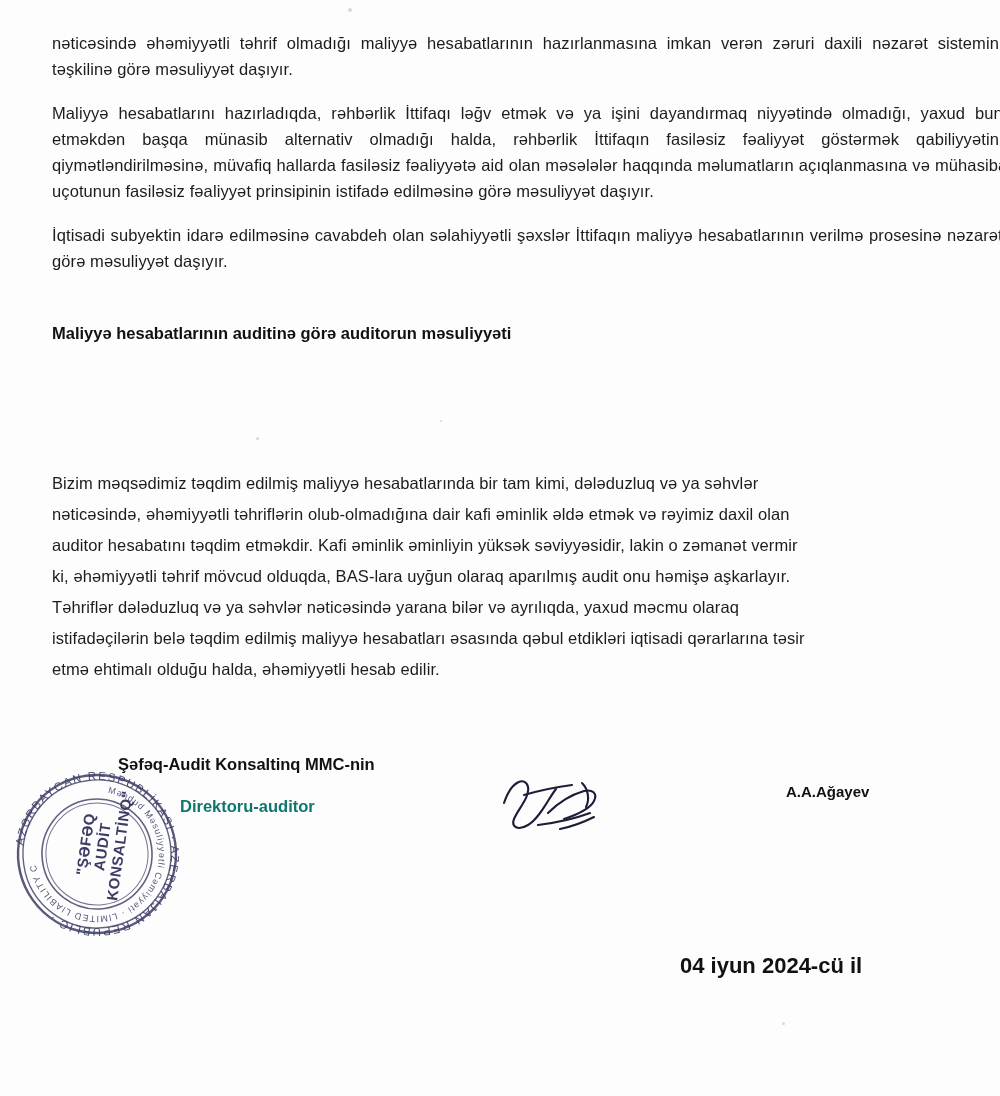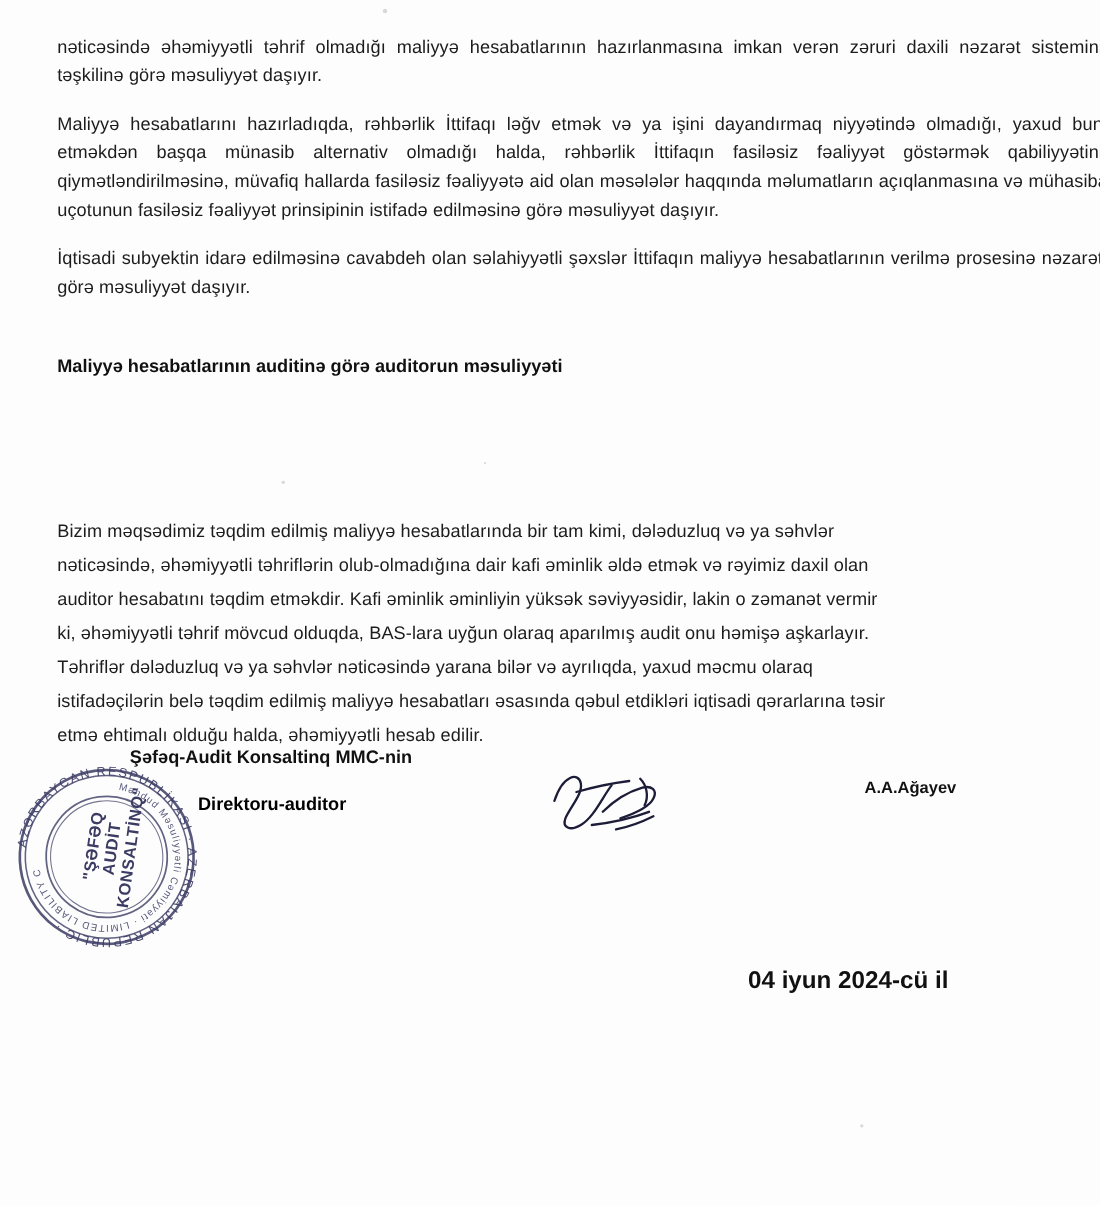--- a/index.html
+++ b/index.html
@@ -68,21 +68,21 @@
     line-height: 31px;
     font-size: 16.5px;
     text-align: left;
     white-space: nowrap;
   }
 
   
   .sig-area {
     position: absolute;
     left: 0;
-    top: 660px;
+    top: 735px;
     width: 916px;
     height: 300px;
   }
 
   .sig-title {
     position: absolute;
     left: 118px;
     top: 15px;
     font-size: 16.5px;
     font-weight: bold;
@@ -90,21 +90,21 @@
     color: #111;
     white-space: nowrap;
   }
   .sig-subtitle {
     position: absolute;
     left: 180px;
     top: 57px;
     font-size: 16.5px;
     font-weight: bold;
     line-height: 28px;
-    color: #000000;
+    color: #0f766e;
     white-space: nowrap;
   }
 
   .sig-name {
     position: absolute;
     left: 786px;
     top: 48px;
     font-size: 15px;
     font-weight: bold;
     color: #111;

